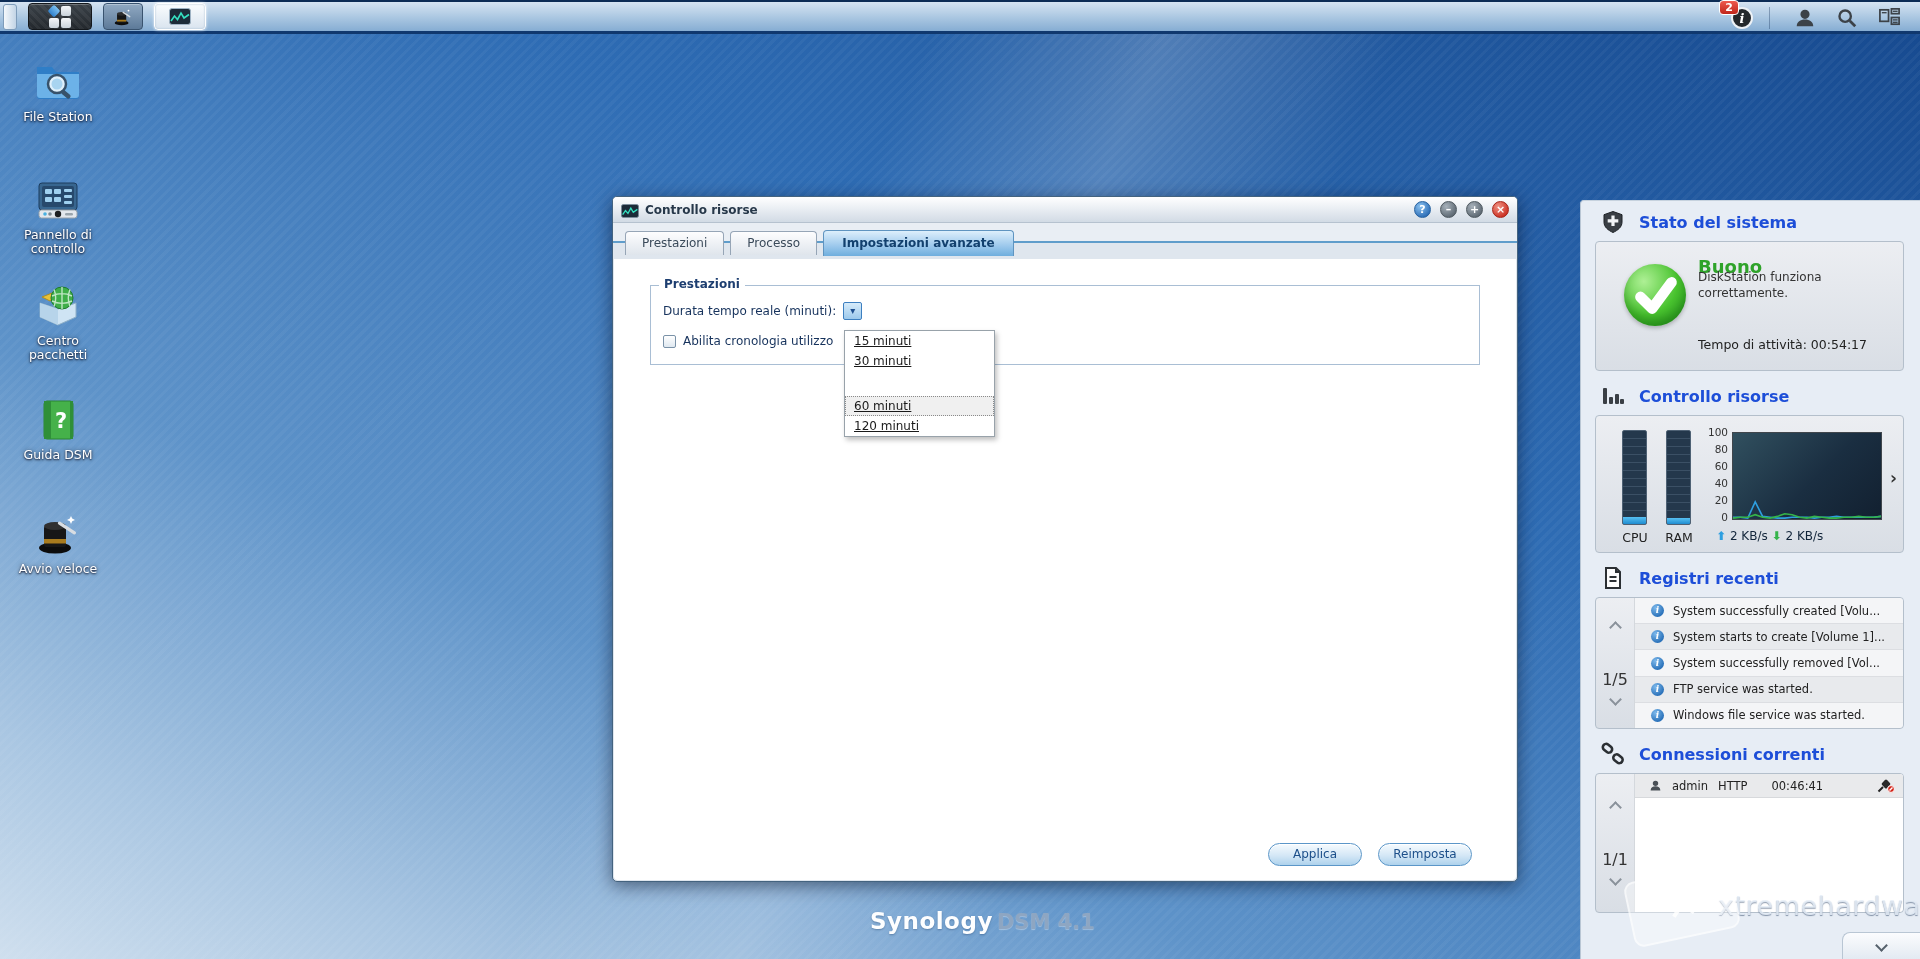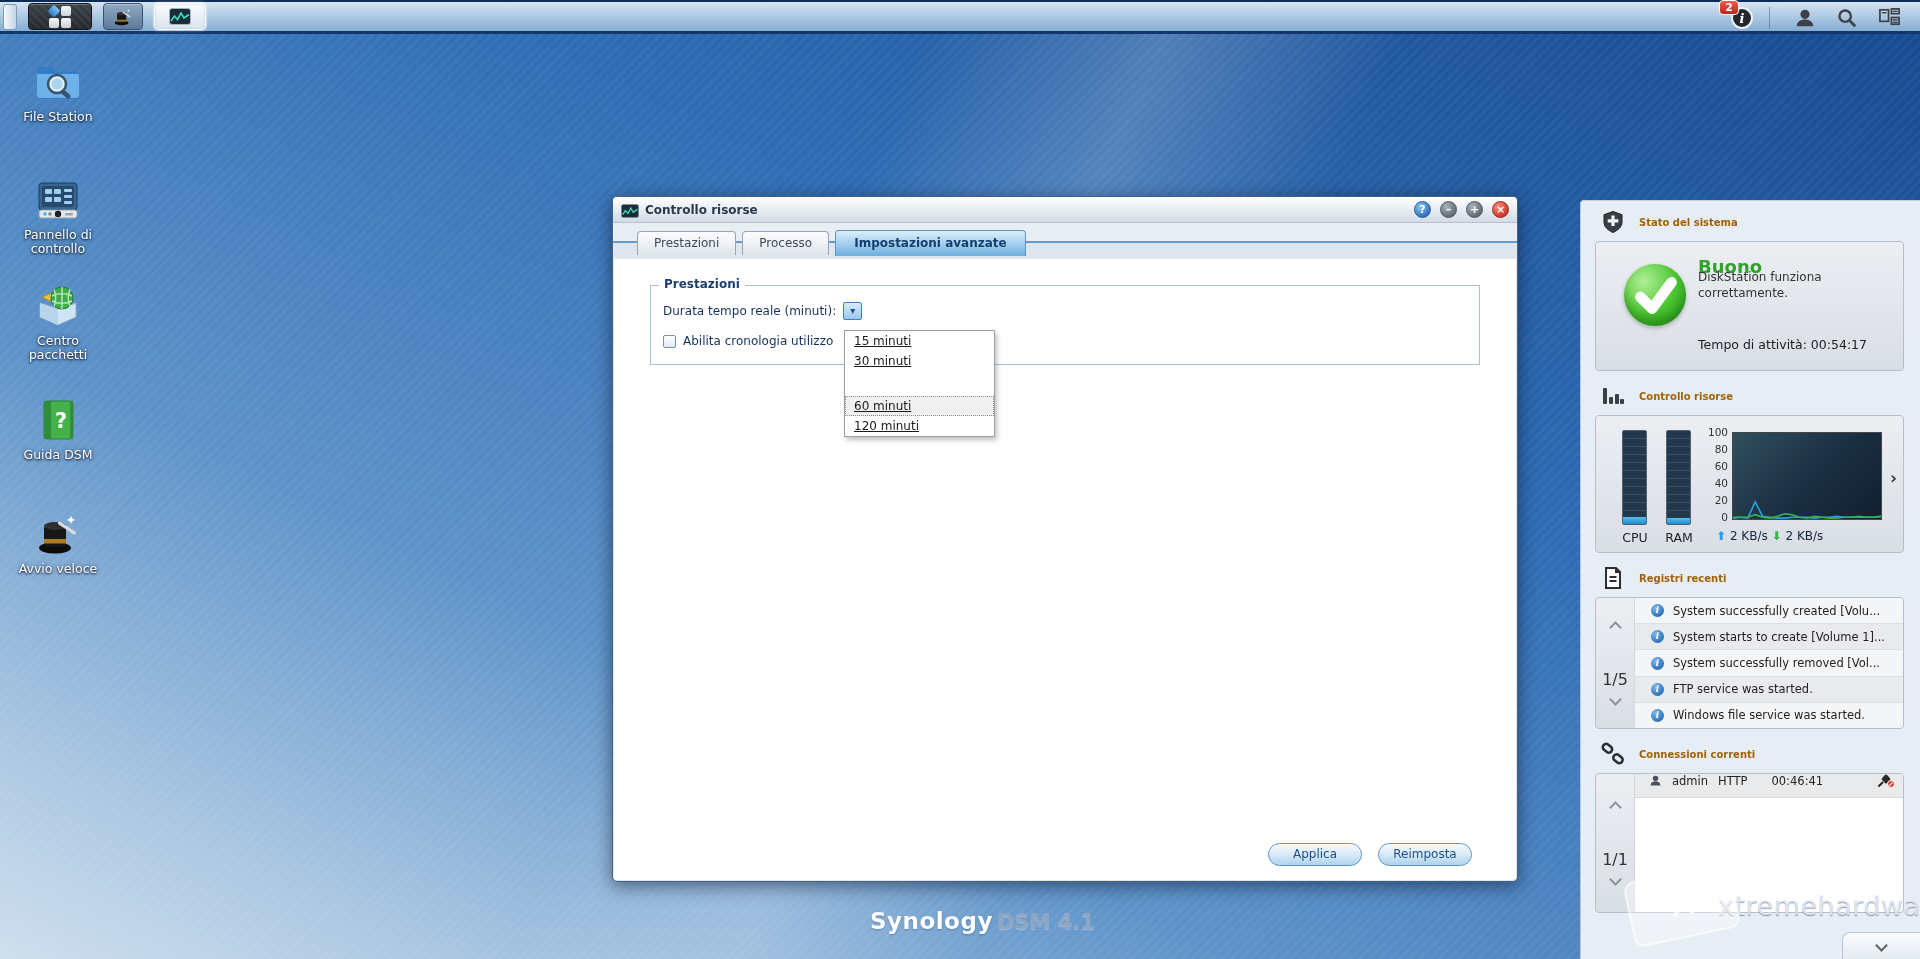--- a/index.html
+++ b/index.html
@@ -54,21 +54,21 @@
   .titlebar { height:26px; border-radius:4px 4px 0 0; padding:0 8px; display:flex; align-items:center; gap:6px;
     background:linear-gradient(#ffffff,#e6ebf1 55%,#d2dbe5); border-bottom:1px solid #b6c2cf; }
   .titlebar .w-icon { width:18px; height:14px; }
   .titlebar .w-title { font-size:12px; font-weight:bold; color:#27384a; flex:1; }
   .w-circle { width:17px; height:17px; border-radius:50%; color:#fff; font-size:11px; font-weight:bold;
     text-align:center; line-height:16px; margin-left:3px; }
   .w-help  { background:radial-gradient(circle at 35% 30%, #8cc3f0, #2f6fb8 75%); border:1px solid #26619f; }
   .w-min, .w-max { background:radial-gradient(circle at 35% 30%, #a8b2bb, #5f6a74 75%); border:1px solid #4e585f; }
   .w-close { background:radial-gradient(circle at 35% 30%, #f09384, #cc3326 75%); border:1px solid #a72417; }
 
-  .tabstrip { height:20px; background:#e9eef4; border-bottom:2px solid #5f9dcb; padding:7px 0 0 24px; }
+  .tabstrip { height:20px; background:#e9eef4; border-bottom:2px solid #5f9dcb; padding:7px 0 0 12px; }
   .tab { display:inline-block; padding:4px 16px 5px; margin-right:6px; font-size:12px; color:#3a4a5a;
     background:linear-gradient(#fdfdfe,#dfe5ec); border:1px solid #96a5b6; border-bottom:none;
     border-radius:4px 4px 0 0; cursor:pointer; }
   .tab.active { background:linear-gradient(#ddeffc,#9cc8ec 60%,#6faedd); color:#12406e; font-weight:bold;
     border-color:#5f94c0; padding:5px 18px 6px; }
 
   .w-body { position:absolute; top:62px; bottom:1px; left:1px; right:1px; background:#fff;
     border-radius:0 0 4px 4px; }
   .fieldbox { position:absolute; left:36px; right:36px; top:26px; height:80px;
     border:1px solid #a9bed4; }
@@ -93,21 +93,21 @@
   .pill-btn { min-width:94px; height:23px; border-radius:12px; border:1px solid #5b96c8;
     background:linear-gradient(#f6fbfe,#d4e7f6 55%,#aed2ec); color:#1c4f8a; font-size:12px;
     text-align:center; line-height:21px; cursor:pointer; box-shadow:inset 0 1px 0 #fff; }
 
   
   .sidebar { position:absolute; left:1580px; top:200px; right:0; bottom:0;
     background:#e7edf5; border-left:1px solid #b9c6d4; border-top:1px solid #c6d2de;
     border-top-left-radius:4px; }
   .side-header { display:flex; align-items:center; gap:14px; padding:9px 0 6px 20px; }
   .side-header .hicon { width:24px; height:24px; }
-  .side-header .htitle { font-size:10px; font-weight:bold; color:#a16207; }
+  .side-header .htitle { font-size:16px; font-weight:bold; color:#1d4ed8; }
   .side-box { margin:1px 16px 4px 14px; border:1px solid #b4bfcb; border-radius:4px;
     background:linear-gradient(#eceef2,#d9dee5); position:relative; overflow:hidden; }
 
   
   .box-status { height:130px; }
   .check-circle { position:absolute; left:28px; top:22px; width:62px; height:62px; border-radius:50%;
     background:radial-gradient(circle at 32% 28%, #aef095, #49c32f 55%, #27961d 92%);
     box-shadow:inset 0 -7px 10px rgba(0,70,0,.28), 0 2px 4px rgba(0,0,0,.25); }
   .status-word { position:absolute; left:102px; top:14px; font-size:18px; font-weight:bold; color:#2fa32a;text-align:center; }
   .status-desc { position:absolute; left:102px; top:28px; width:185px; font-size:12px; color:#333; line-height:1.3; }
@@ -144,21 +144,21 @@
   .log-row:nth-child(even) { background:#e8eaed; }
   .log-row:last-child { border-bottom:none; }
   .info-ic { width:13px; height:13px; border-radius:50%; flex:0 0 13px;
     background:radial-gradient(circle at 35% 30%, #7db9ec, #2069b4 80%);
     color:#fff; font:italic bold 9px "DejaVu Serif",serif; text-align:center; line-height:13px; }
 
   
   .box-conn { height:140px; display:flex; }
   .conn-main { flex:1; border-left:1px solid #d4d8dd; background:#fff; border-radius:0 3px 3px 0; }
   .conn-head { height:24px; background:#e9eaec; border-bottom:1px solid #d7d9dc;
-    display:flex; align-items:flex-start; gap:10px; padding:0 8px 0 14px; font-size:11.5px; color:#222; }
+    display:flex; align-items:center; gap:10px; padding:0 8px 0 14px; font-size:11.5px; color:#222; }
   .conn-head .sp { flex:1; }
   .conn-user-ic { width:13px; height:13px; }
 
   
   .watermark { position:absolute; left:1628px; top:872px; display:flex; align-items:center; z-index:6; }
   .wm-tile { width:108px; height:66px; border-radius:10px; transform:rotate(-12deg);
     background:rgba(255,255,255,.38); border:2px solid rgba(255,255,255,.55);
     display:flex; align-items:center; justify-content:center;
     color:rgba(255,255,255,.85); font-size:40px; font-weight:bold; }
   .wm-text { margin-left:-18px; font-size:27px; color:rgba(230,238,248,.85);

